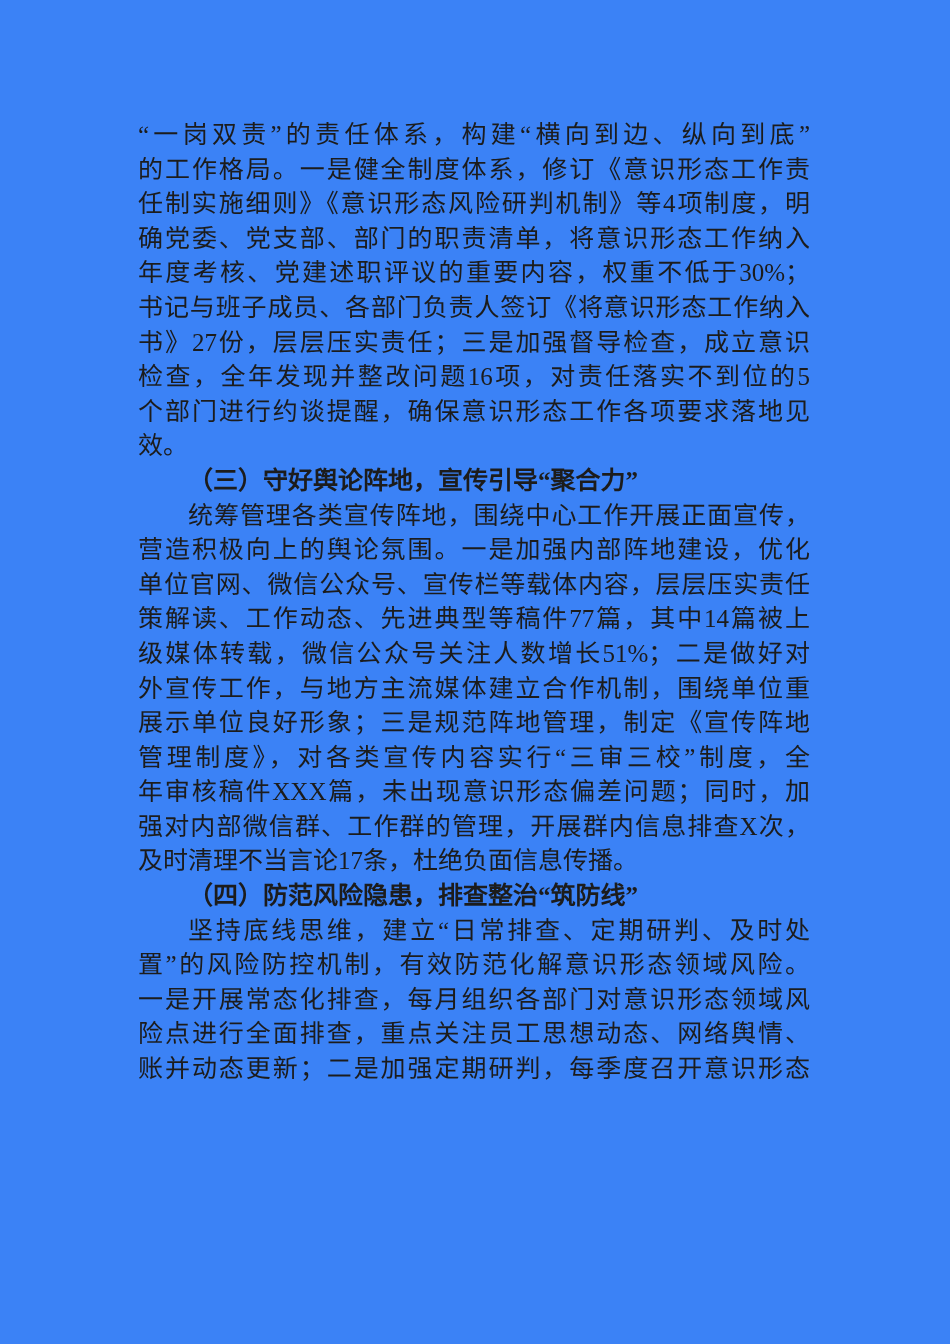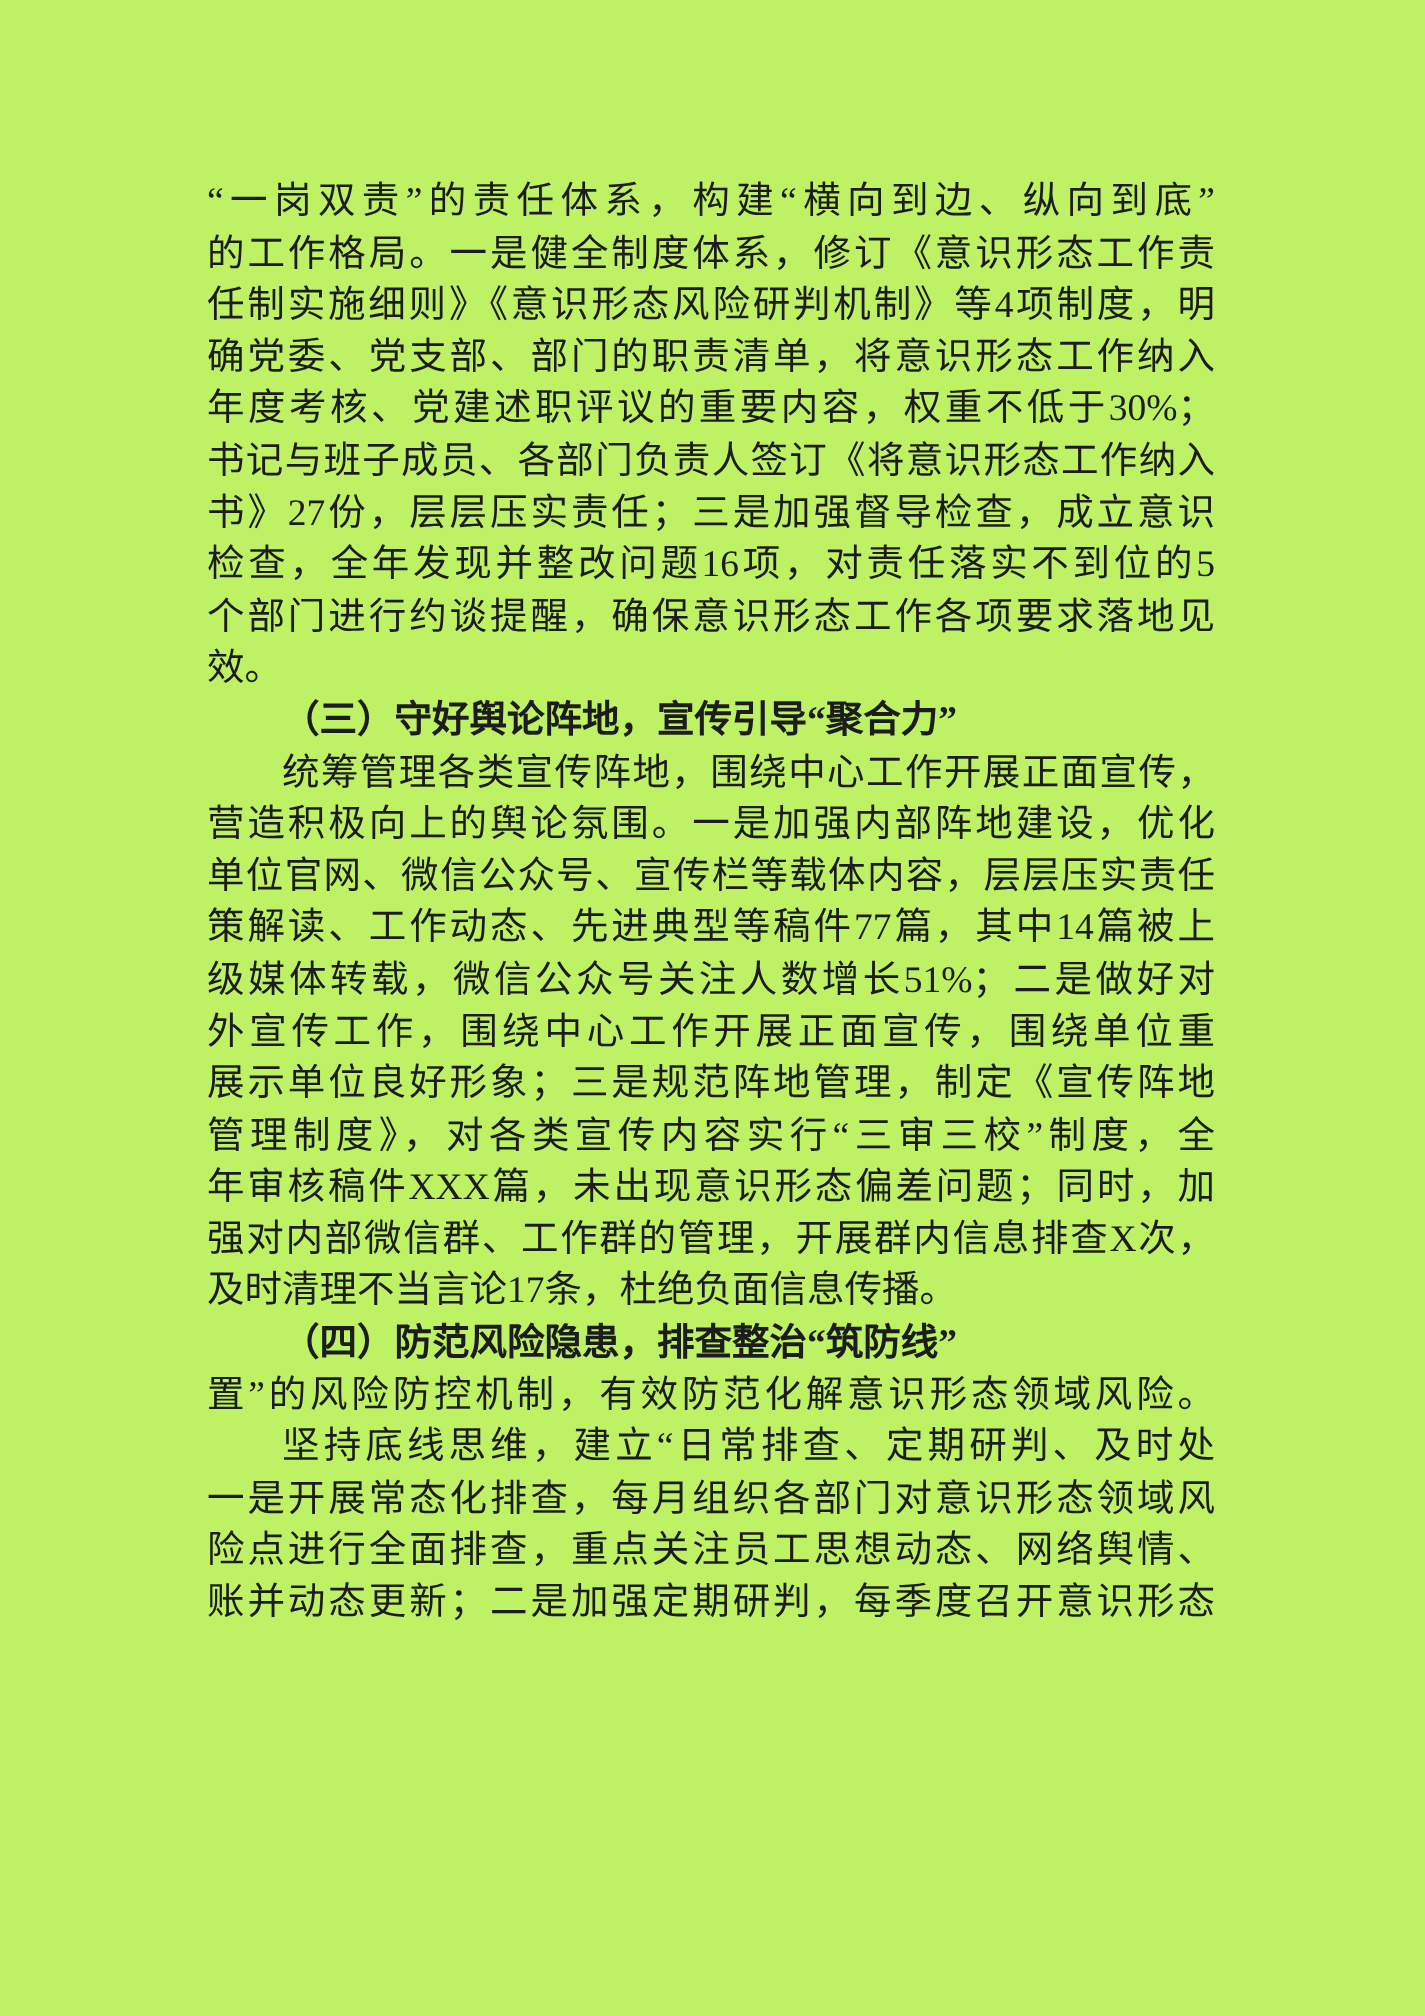--- a/index.html
+++ b/index.html
@@ -4,21 +4,21 @@
 <style>
   html, body {
     margin: 0;
     padding: 0;
     background: #ffffff;
   }
   .page {
     position: relative;
     width: 950px;
     height: 1344px;
-    background: #bef264;
+    background: #3b82f6;
     overflow: hidden;
     font-family: "Liberation Serif", "DejaVu Serif", serif;
     color: #1c1c1c;
   }
   .text-block {
     position: absolute;
     left: 138px;
     top: 118px;
     width: 672px;
   }
@@ -64,34 +64,34 @@
     <div>
       <div class="line heading indent left">（三）守好舆论阵地，宣传引导“聚合力”</div>
     </div>
 
     <div>
       <div class="line indent">统筹管理各类宣传阵地，围绕中心工作开展正面宣传，</div>
       <div class="line">营造积极向上的舆论氛围。一是加强内部阵地建设，优化</div>
       <div class="line">单位官网、微信公众号、宣传栏等载体内容，层层压实责任</div>
       <div class="line">策解读、工作动态、先进典型等稿件77篇，其中14篇被上</div>
       <div class="line">级媒体转载，微信公众号关注人数增长51%；二是做好对</div>
-      <div class="line">外宣传工作，围绕中心工作开展正面宣传，围绕单位重</div>
+      <div class="line">外宣传工作，与地方主流媒体建立合作机制，围绕单位重</div>
       <div class="line">展示单位良好形象；三是规范阵地管理，制定《宣传阵地</div>
       <div class="line">管理制度》，对各类宣传内容实行“三审三校”制度，全</div>
       <div class="line">年审核稿件XXX篇，未出现意识形态偏差问题；同时，加</div>
       <div class="line">强对内部微信群、工作群的管理，开展群内信息排查X次，</div>
       <div class="line left">及时清理不当言论17条，杜绝负面信息传播。</div>
     </div>
 
     <div>
       <div class="line heading indent left">（四）防范风险隐患，排查整治“筑防线”</div>
     </div>
 
     <div>
+      <div class="line indent">坚持底线思维，建立“日常排查、定期研判、及时处</div>
       <div class="line">置”的风险防控机制，有效防范化解意识形态领域风险。</div>
-      <div class="line indent">坚持底线思维，建立“日常排查、定期研判、及时处</div>
       <div class="line">一是开展常态化排查，每月组织各部门对意识形态领域风</div>
       <div class="line">险点进行全面排查，重点关注员工思想动态、网络舆情、</div>
       <div class="line">账并动态更新；二是加强定期研判，每季度召开意识形态</div>
     </div>
 
   </div>
 </div>
 
 </body></html>

